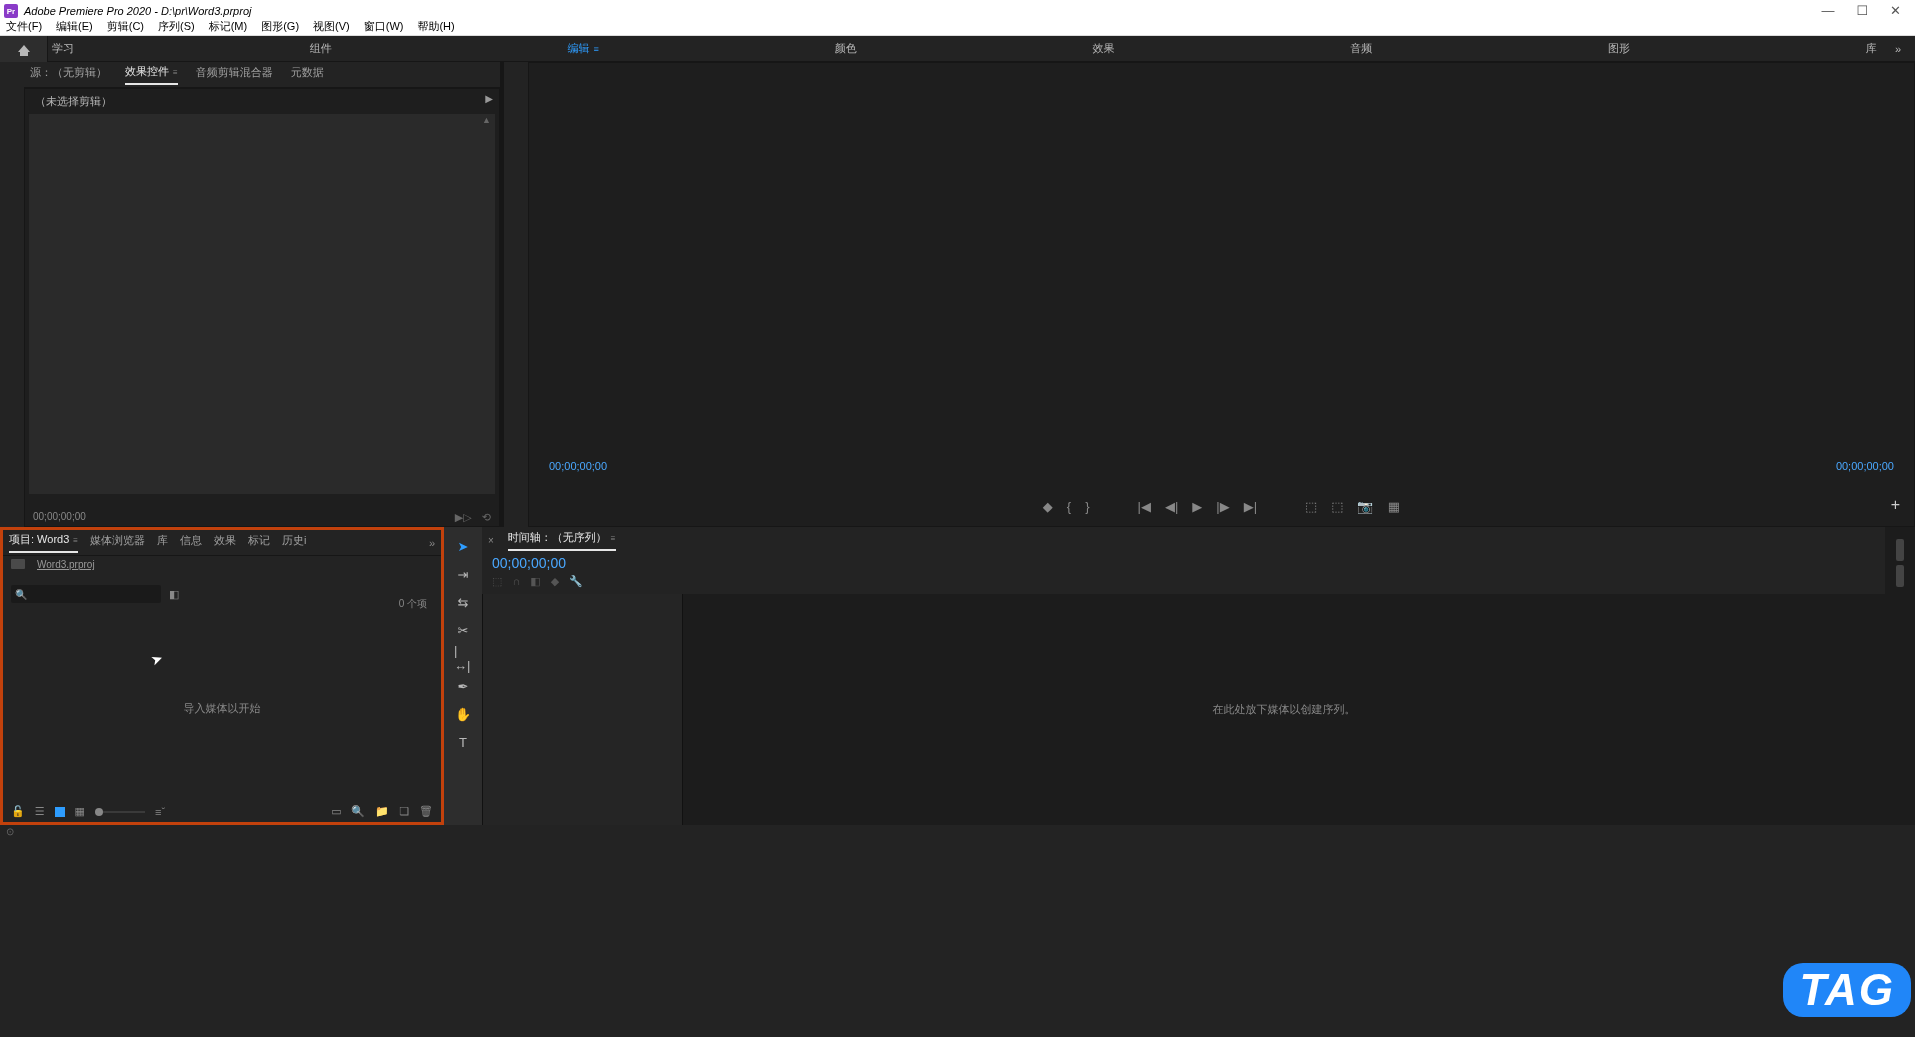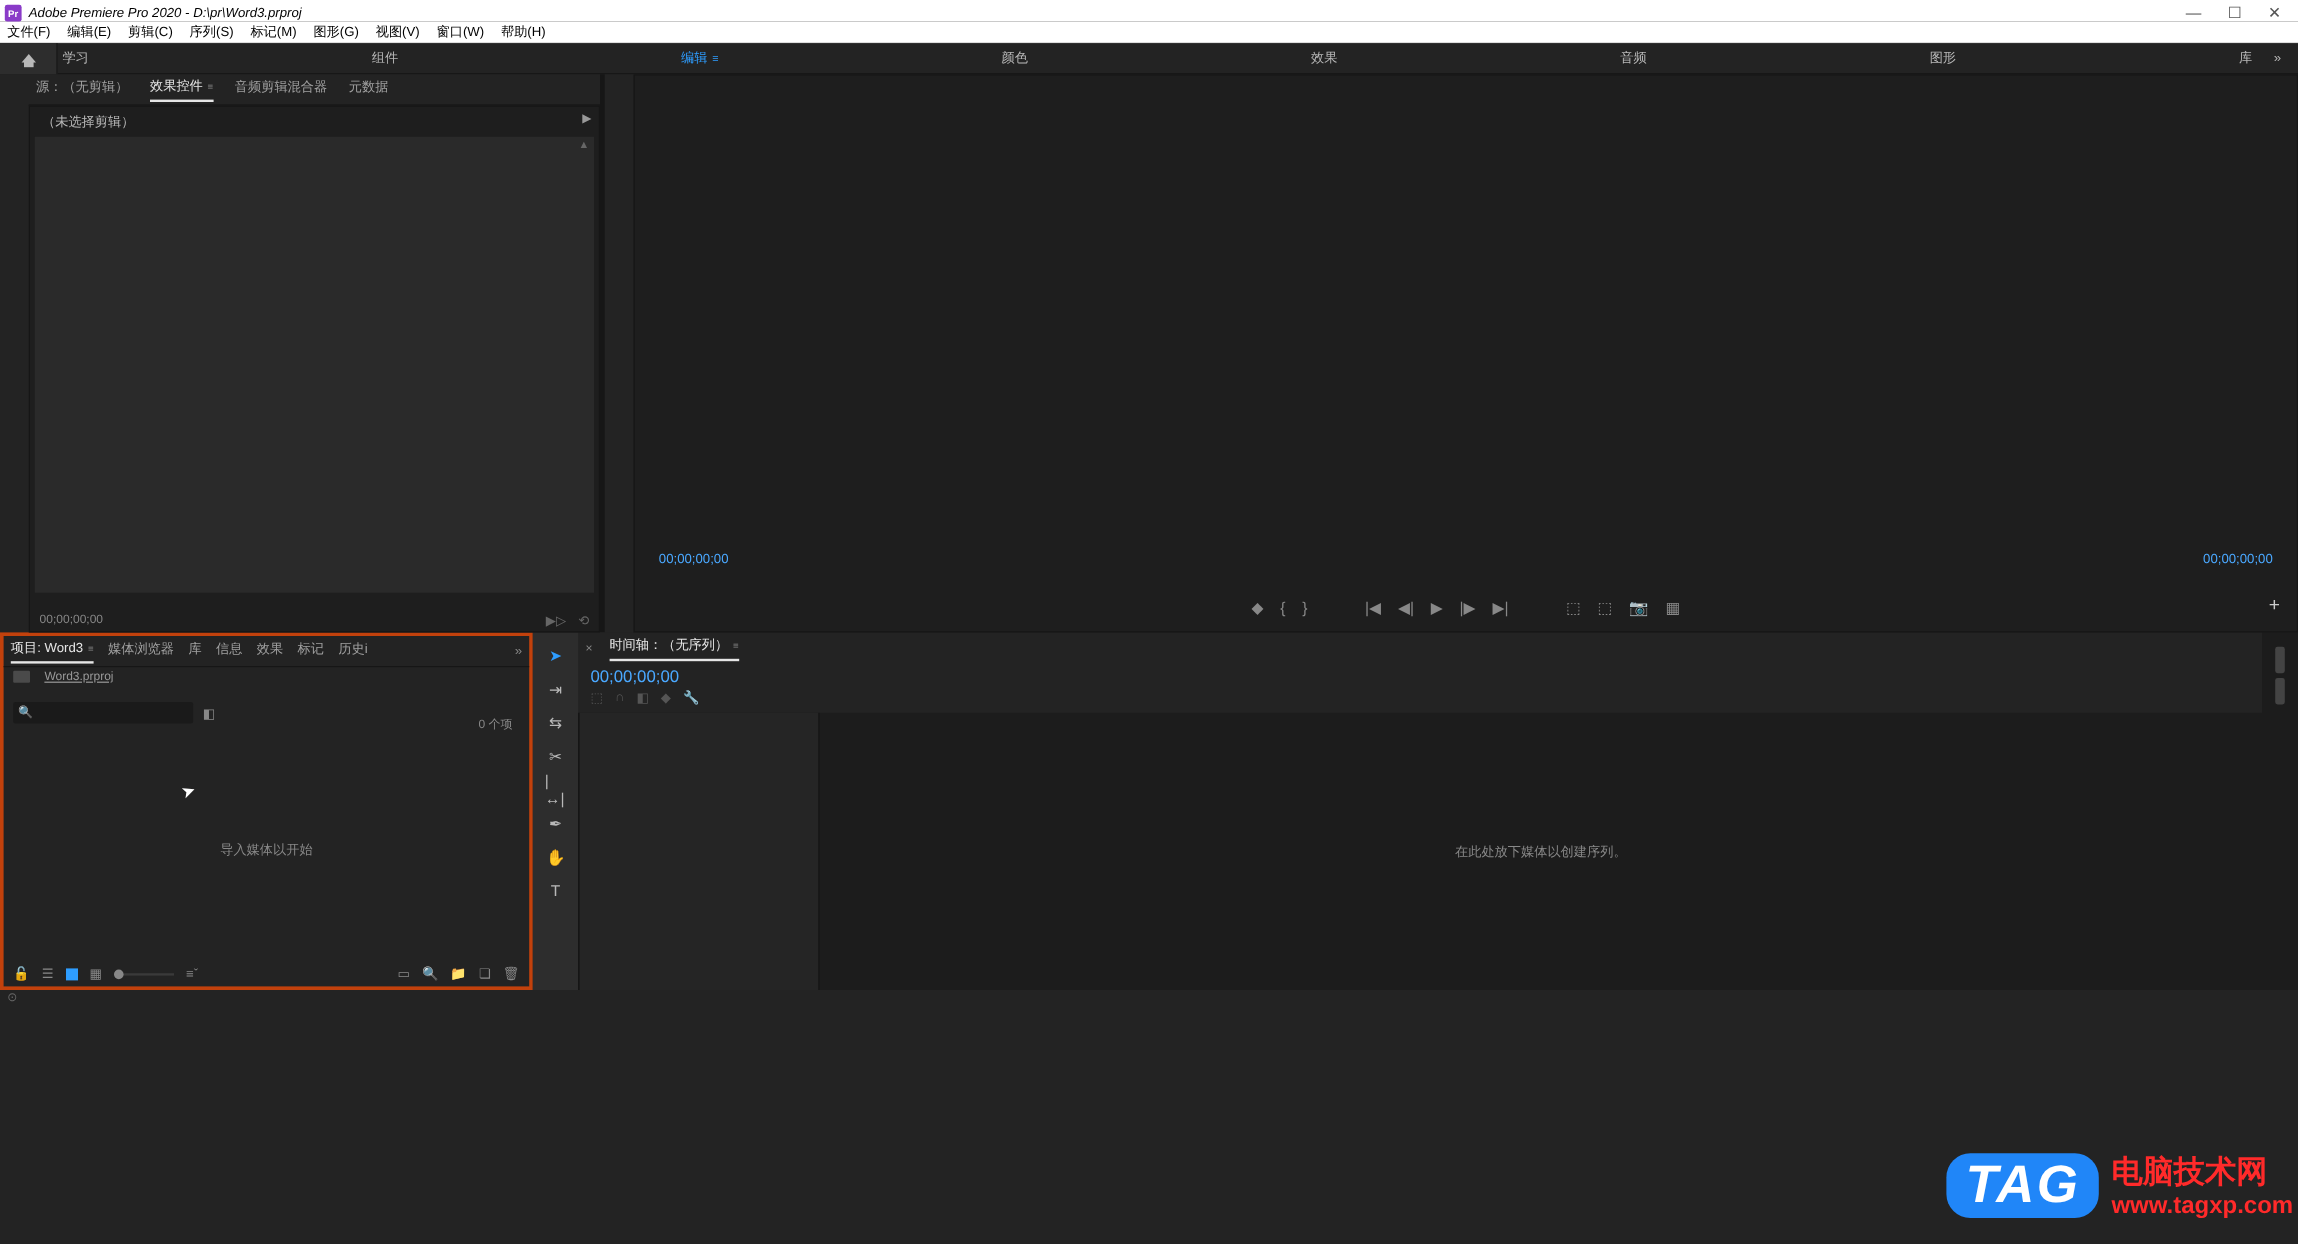--- a/index.html
+++ b/index.html
@@ -271,17 +271,13 @@
     <div class="tl-sc-thumb"></div>
   </div>
 </div>
 
 <div class="statusbar">
   <span style="font-size:10px;color:#666;padding-left:6px;">⊙</span>
 </div>
 
 <div class="watermark">
   <div class="tag-logo">TAG</div>
-  <div class="tag-text">
-    <span class="tag-cn">电脑技术网</span>
-    <span class="tag-url">www.tagxp.com</span>
-  </div>
 </div>
 
 </body></html>

